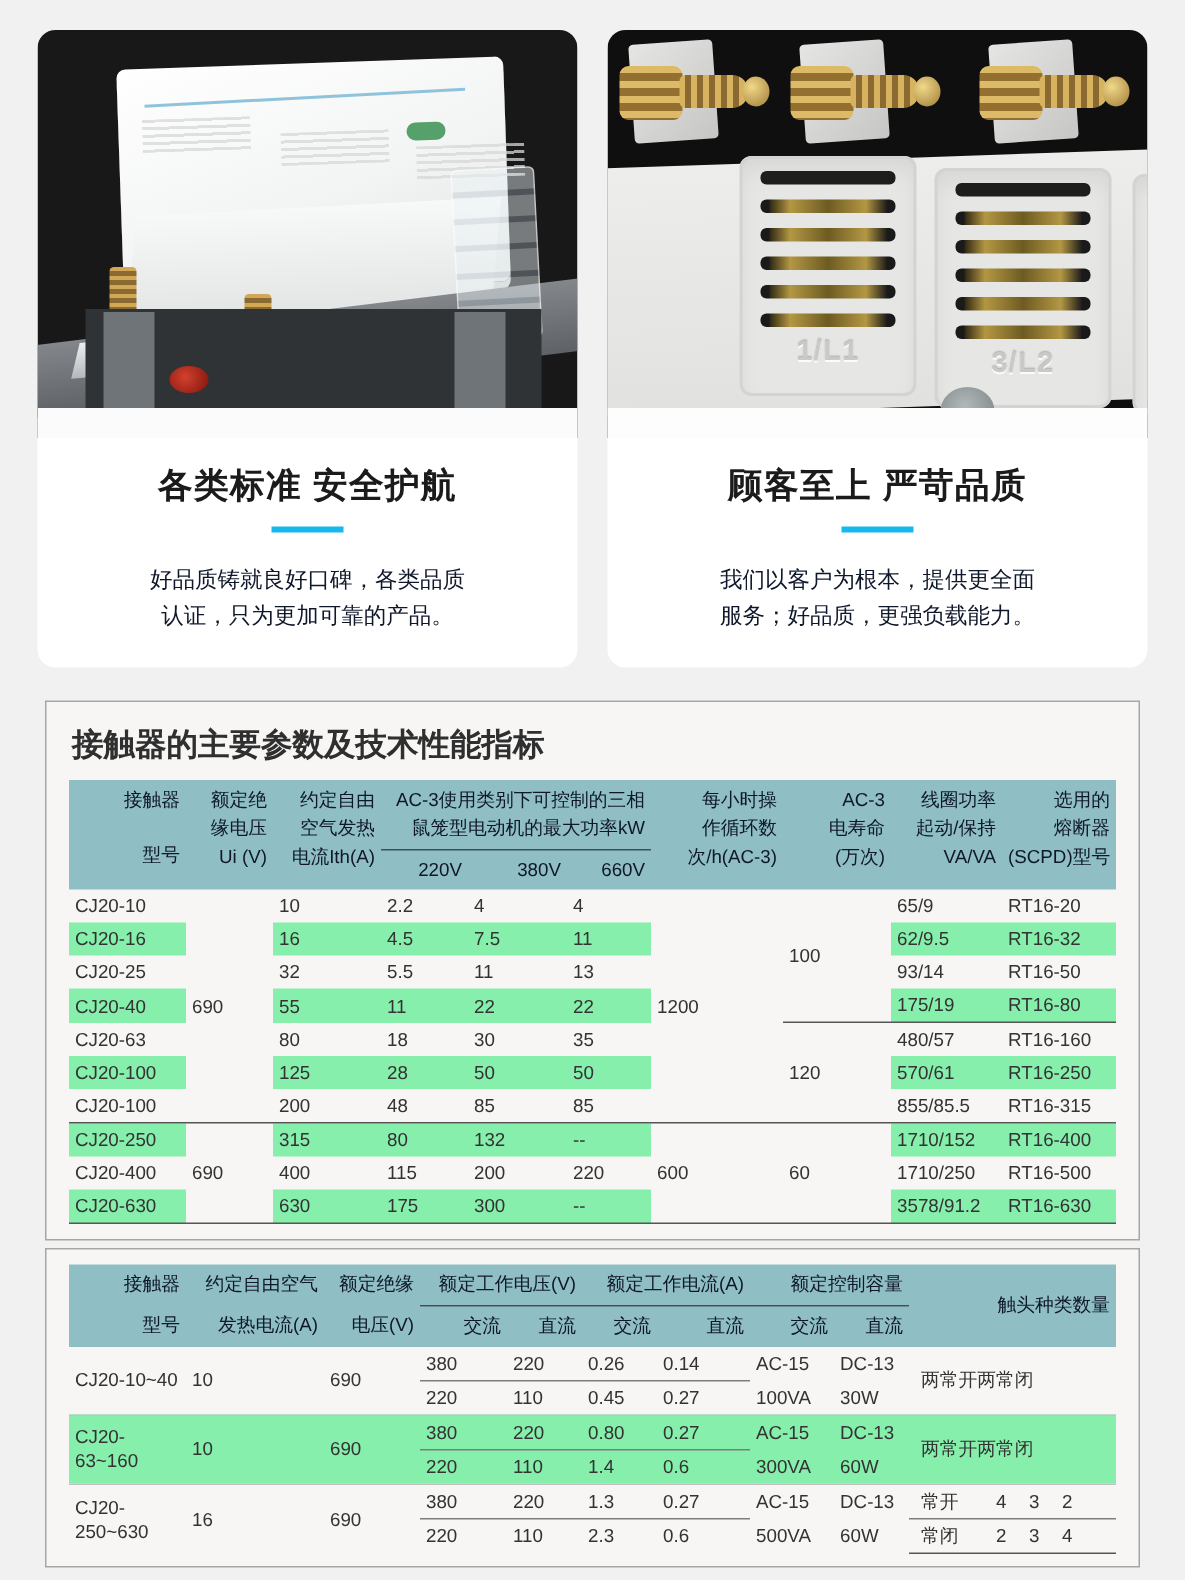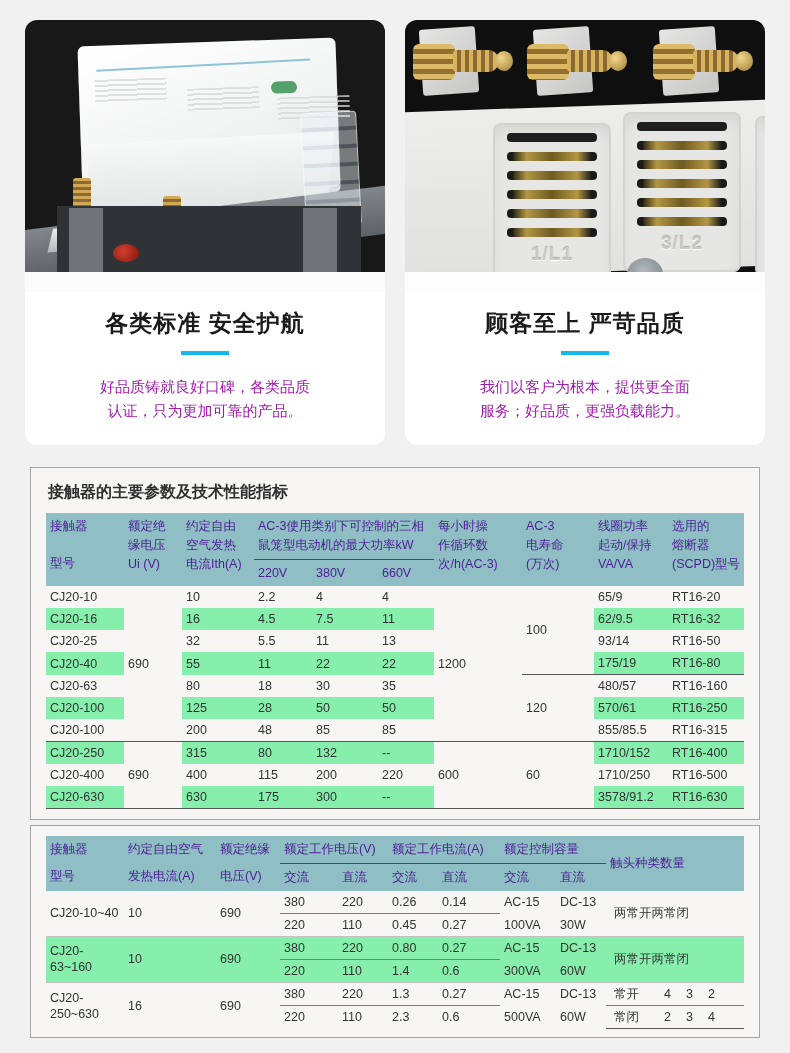--- a/index.html
+++ b/index.html
@@ -8,21 +8,21 @@
     font-family:"Liberation Sans","DejaVu Sans",sans-serif;
     color:#333;overflow:hidden;position:relative;
   }
   
   .top{display:flex;gap:20px;padding:20px 25px 0;}
   .f-card{width:360px;height:425px;background:#fff;border-radius:12px;overflow:hidden;}
   .photo{height:272px;position:relative;overflow:hidden;}
   .f-text{text-align:center;padding:16px 12px 0;}
   .f-title{font-size:23px;font-weight:bold;color:#1b1b1b;letter-spacing:1px;}
   .f-underline{width:48px;height:4px;margin:12px auto 20px;}
-  .f-desc{font-size:15px;color:#a21caf;line-height:1.6;}
+  .f-desc{font-size:15px;color:#0f172a;line-height:1.6;}
 
   
   .pl{background:#181818;}
   .pl .slab{position:absolute;left:55px;top:22px;width:258px;height:150px;border-radius:6px;
     background:linear-gradient(160deg,#ffffff 0%,#f3f4f4 55%,#e2e4e4 100%);
     transform:rotate(-2deg);box-shadow:0 5px 0 #cfd1d1;}
   .pl .blue-line{position:absolute;top:22px;left:18px;right:26px;height:2px;background:#8fc3dc;transform:rotate(-1deg);}
   .pl .ridge{position:absolute;width:72px;height:22px;opacity:.75;
     background:repeating-linear-gradient(180deg,#d6d8d8 0 2px,transparent 2px 5px);}
   .pl .logo{position:absolute;top:42px;right:40px;width:26px;height:12px;background:#2e8b4a;border-radius:6px;opacity:.8;}
@@ -67,23 +67,23 @@
     background:repeating-linear-gradient(90deg,#d7b35f 0 4px,#8a6a30 4px 8px);}
   .boltr .cap{position:absolute;left:82px;top:27px;width:18px;height:20px;border-radius:50%;
     background:radial-gradient(circle at 35% 35%,#f0d88a,#a07c35);}
   .pr .hole{position:absolute;left:222px;bottom:2px;width:36px;height:32px;border-radius:50%;
     background:radial-gradient(circle at 45% 40%,#b3b9bb,#788082);}
   .pr .floorw{position:absolute;left:0;right:0;bottom:0;height:20px;background:#fdfdfd;}
 
   
   .tbl-card{margin:22px 30px 0;background:#f7f6f4;border:1px solid #a6a6a6;padding:10px 15px 10px;}
   .tbl-card.second{margin-top:5px;padding-bottom:8px;}
-  .tbl-title{font-size:16px;font-weight:600;color:#2f2f2f;padding:4px 0 10px 2px;}
+  .tbl-title{font-size:21px;font-weight:600;color:#2f2f2f;padding:4px 0 10px 2px;}
   table{border-collapse:collapse;width:100%;table-layout:fixed;font-size:12.5px;color:#333;}
-  th{background:#8fbfc4;color:#4c1d95;font-weight:normal;text-align:left;vertical-align:top;
+  th{background:#8fbfc4;color:#0f172a;font-weight:normal;text-align:right;vertical-align:top;
      padding:4px 4px 4px 4px;line-height:1.5;}
   th .hl{white-space:nowrap;}
   th .gap{margin-top:18px;}
   th .gap8{margin-top:8px;}
   th.grp{border-bottom:1px solid #3f4f52;}
   th.mid{vertical-align:middle;}
   td{padding:3px 4px;line-height:16px;vertical-align:middle;}
   tr.alt td{background:#86efac;}
   tr.alt td.merge{background:transparent;}
   td.merge{background:transparent;}
@@ -138,21 +138,21 @@
       <div class="f-desc">
         <div>好品质铸就良好口碑，各类品质</div>
         <div>认证，只为更加可靠的产品。</div>
       </div>
     </div>
   </div>
 
   <div class="f-card">
     <div class="photo pr">
       <div class="panel"></div>
-      <div class="vent" style="left:88px;top:103px;">
+      <div class="vent" style="left:88px;top:84px;">
         <div class="slat plain"></div>
         <div class="slat"></div>
         <div class="slat"></div>
         <div class="slat"></div>
         <div class="slat"></div>
         <div class="slat"></div>
         <div class="vent-label">1/L1</div>
       </div>
       <div class="vent" style="left:218px;top:92px;">
         <div class="slat plain"></div>

